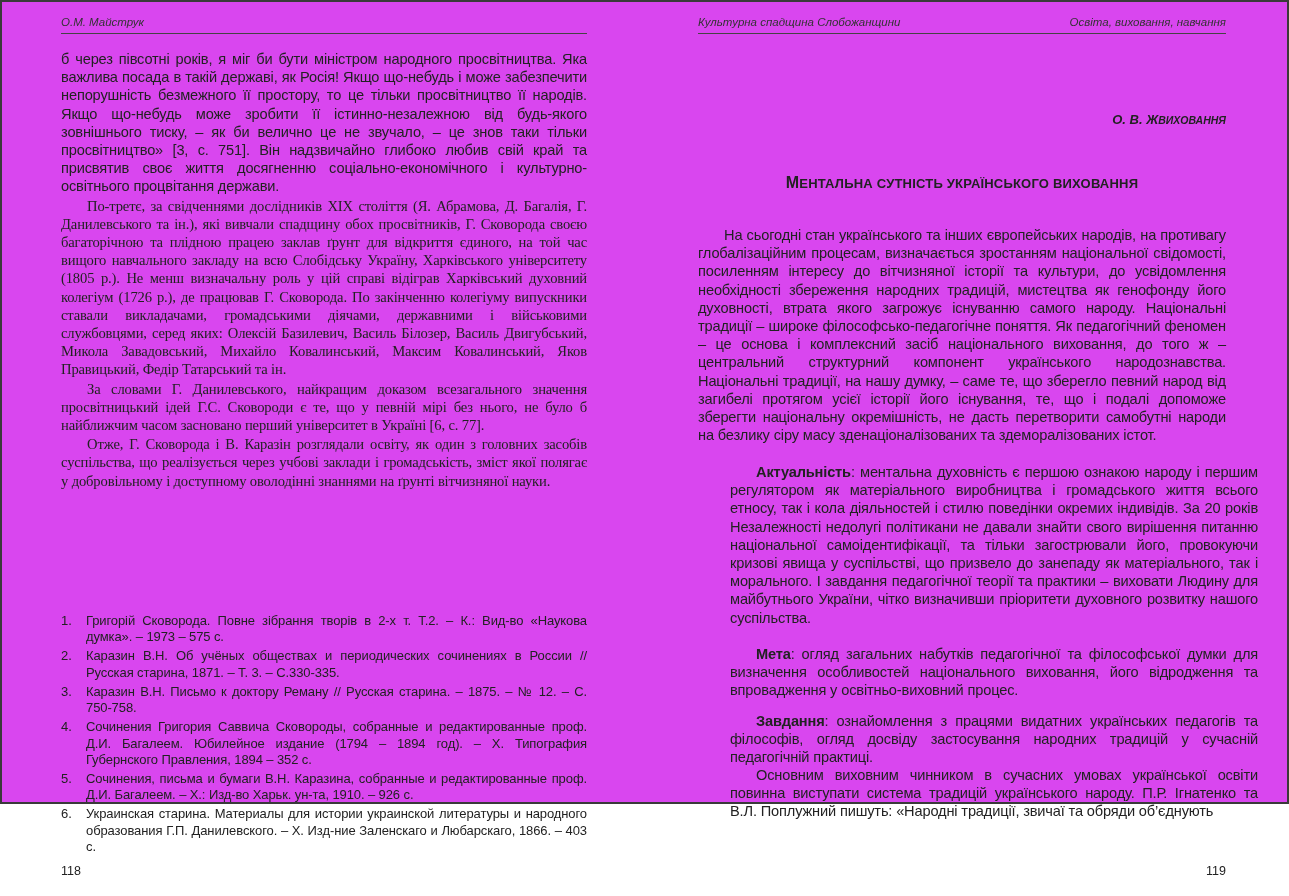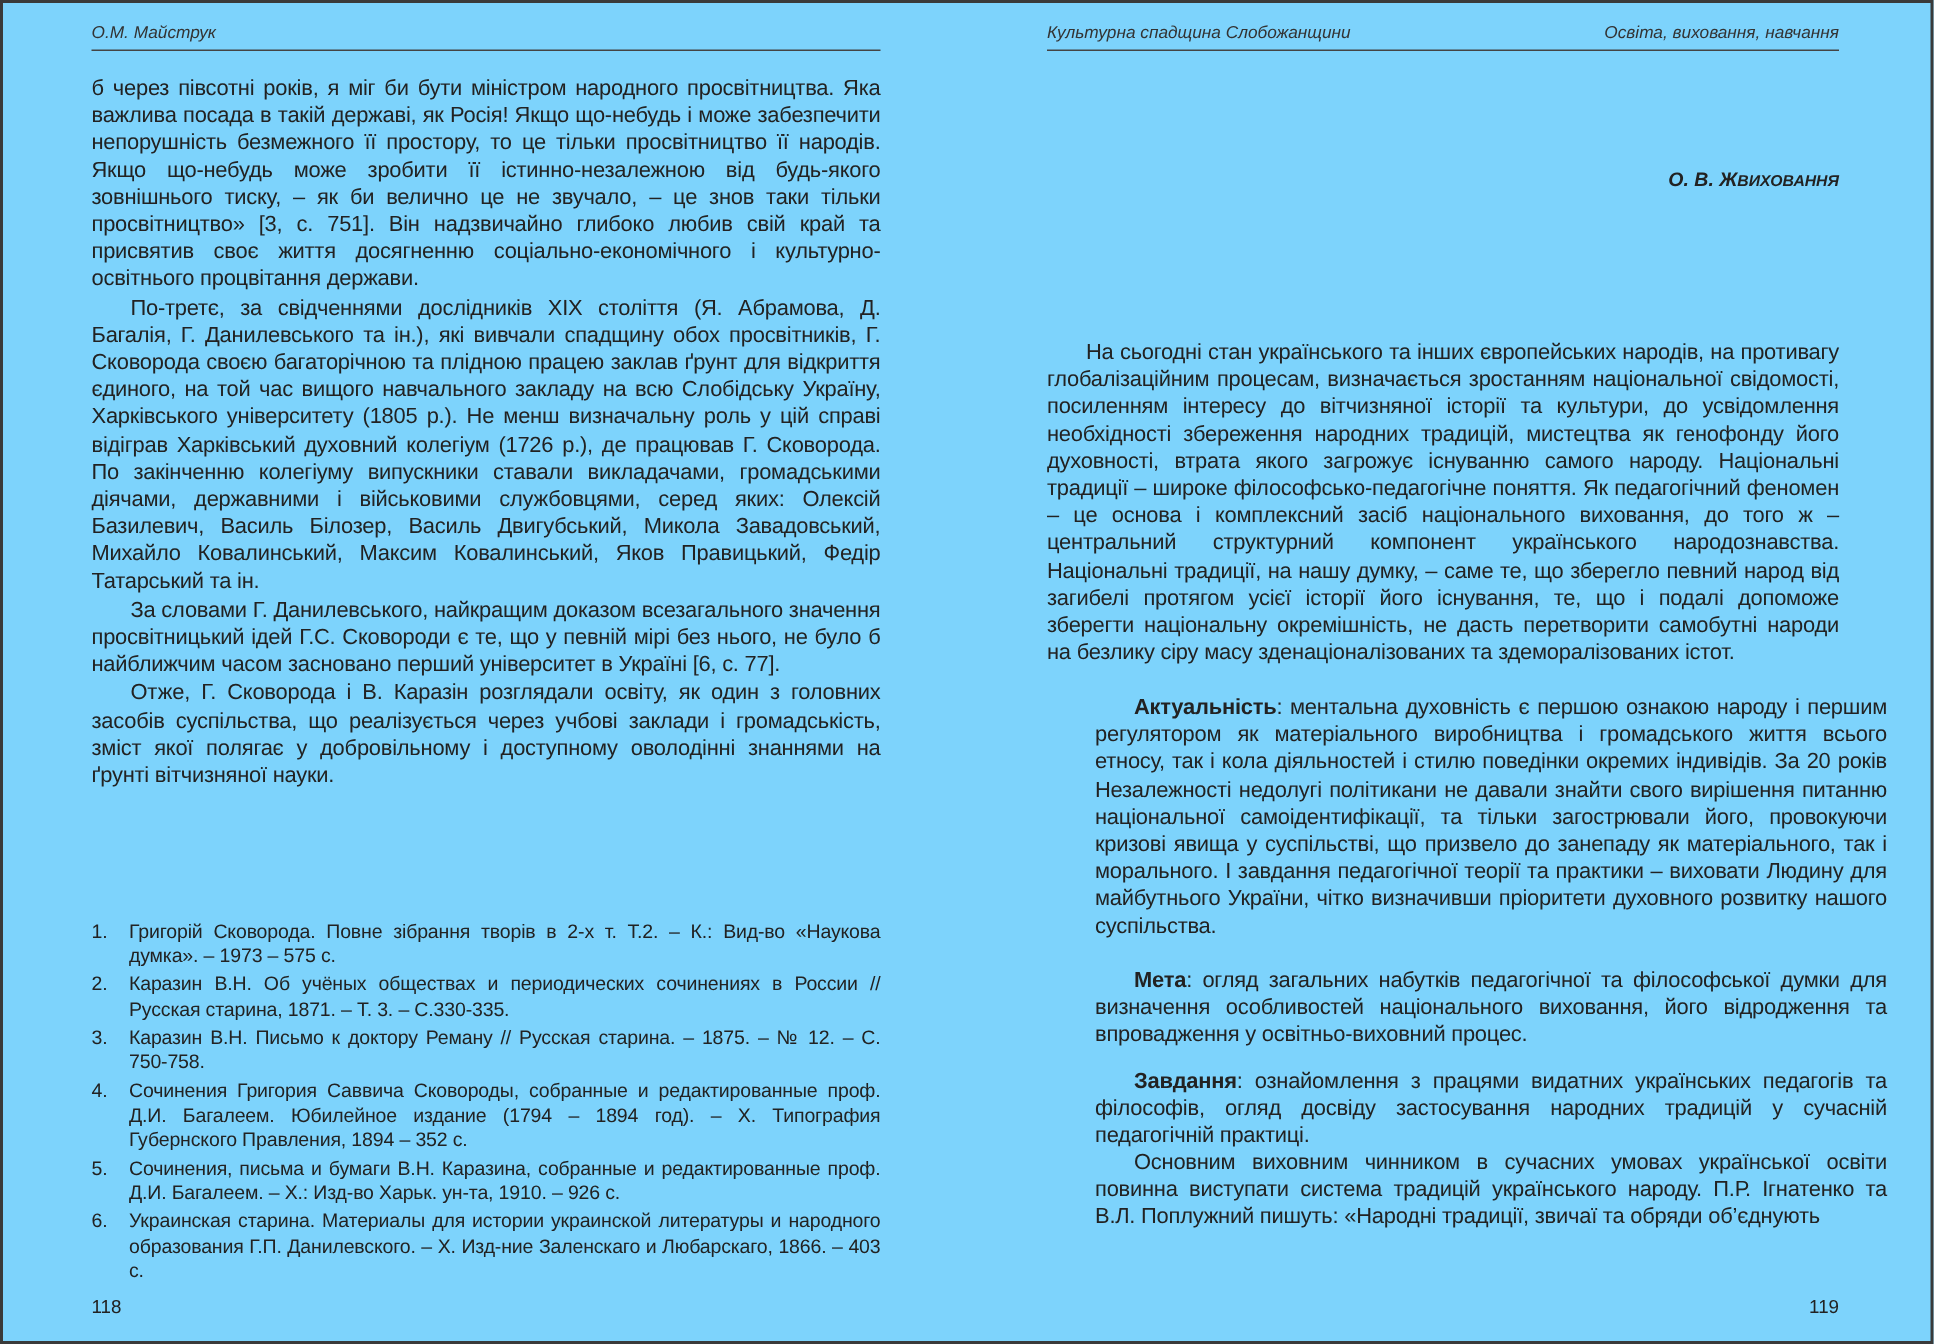--- a/index.html
+++ b/index.html
@@ -1,38 +1,38 @@
 <!DOCTYPE html>
 <html><head>
 <meta charset="utf-8">
 <style>
   html, body { margin: 0; padding: 0; background: #ffffff; }
   body { width: 1289px; height: 896px; overflow: hidden; position: relative; }
   .spread {
-    position: absolute; left: 0; top: 0; width: 1289px; height: 896px;
-    box-sizing: border-box; border: 2px solid #3a3a3a; background: #7dd3fc;
+    position: absolute; left: 0; top: 0; width: 1289px; height: 804px;
+    box-sizing: border-box; border: 2px solid #3a3a3a; background: #d946ef;
     font-family: "Liberation Sans", sans-serif; color: #222;
   }
   .page { position: absolute; top: 0; height: 892px; }
   .page.left { left: 59px; width: 526px; }
   .page.right { left: 696px; width: 528px; }
   .running-head {
     position: absolute; top: 14px; left: 0; right: 0;
     font-style: italic; font-size: 11.5px; color: #333;
     padding-bottom: 5px; border-bottom: 1px solid #444;
     display: flex; justify-content: space-between;
   }
   .body-text {
     font-size: 14.6px; line-height: 18.2px; color: #222;
     text-align: justify; hyphens: manual; letter-spacing: -0.15px;
   }
   .body-text p { margin: 0; text-indent: 26px; }
   .left .body-text { position: absolute; top: 48px; left: 0; width: 526px; }
   .left .body-text p.cont { text-indent: 0; }
-  .left .body-text p + p { margin-top: 1px; }
+  .left .body-text p + p { margin-top: 1px; font-family: Liberation Serif, serif; }
   .section-heading {
     position: absolute; top: 571px; left: 0; width: 526px; text-align: center;
     font-size: 13px; letter-spacing: 0.2px; color: #222;
   }
   .section-heading .big { font-size: 15px; }
   .refs {
     position: absolute; top: 611px; left: 0; width: 526px; margin: 0; padding: 0;
     list-style: none; font-size: 13px; line-height: 16.4px; color: #222;
   }
   .refs li { position: relative; padding-left: 25px; text-align: justify; margin-bottom: 2.6px; letter-spacing: -0.1px; }
@@ -86,20 +86,21 @@
   </div>
 
   <div class="page right">
     <div class="running-head">
       <span>Культурна спадщина Слобожанщини</span>
       <span>Освіта, виховання, навчання</span>
     </div>
 
     <div class="author"><span>О. В. Ж</span><span class="sc">ВИХОВАННЯ</span></div>
 
+    <div class="article-title"><span class="big">М</span><span>ЕНТАЛЬНА СУТНІСТЬ УКРАЇНСЬКОГО ВИХОВАННЯ</span></div>
 
     <div class="body-text intro">
       <p>На сьогодні стан українського та інших європейських народів, на противагу глобалізаційним процесам, визначається зростанням національної свідомості, посиленням інтересу до вітчизняної історії та культури, до усвідомлення необхідності збереження народних традицій, мистецтва як генофонду його духовності, втрата якого загрожує існуванню самого народу. Національні традиції – широке філософсько-педагогічне поняття. Як педагогічний феномен – це основа і комплексний засіб національного виховання, до того ж – центральний структурний компонент українського народознавства. Національні традиції, на нашу думку, – саме те, що зберегло певний народ від загибелі протягом усієї історії його існування, те, що і подалі допоможе зберегти національну окремішність, не дасть перетворити самобутні народи на безлику сіру масу зденаціоналізованих та здеморалізованих істот.</p>
     </div>
 
     <div class="body-text sec" style="top: 461px;">
       <p><b>Актуальність</b><span>: ментальна духовність є першою ознакою народу і першим регулятором як матеріального виробництва і громадського життя всього етносу, так і кола діяльностей і стилю поведінки окремих індивідів. За 20 років Незалежності недолугі політикани не давали знайти свого вирішення питанню національної самоідентифікації, та тільки загострювали його, провокуючи кризові явища у суспільстві, що призвело до занепаду як матеріального, так і морального. І завдання педагогічної теорії та практики – виховати Людину для майбутнього України, чітко визначивши пріоритети духовного розвитку нашого суспільства.</span></p>
     </div>
 
     <div class="body-text sec" style="top: 710px;">

